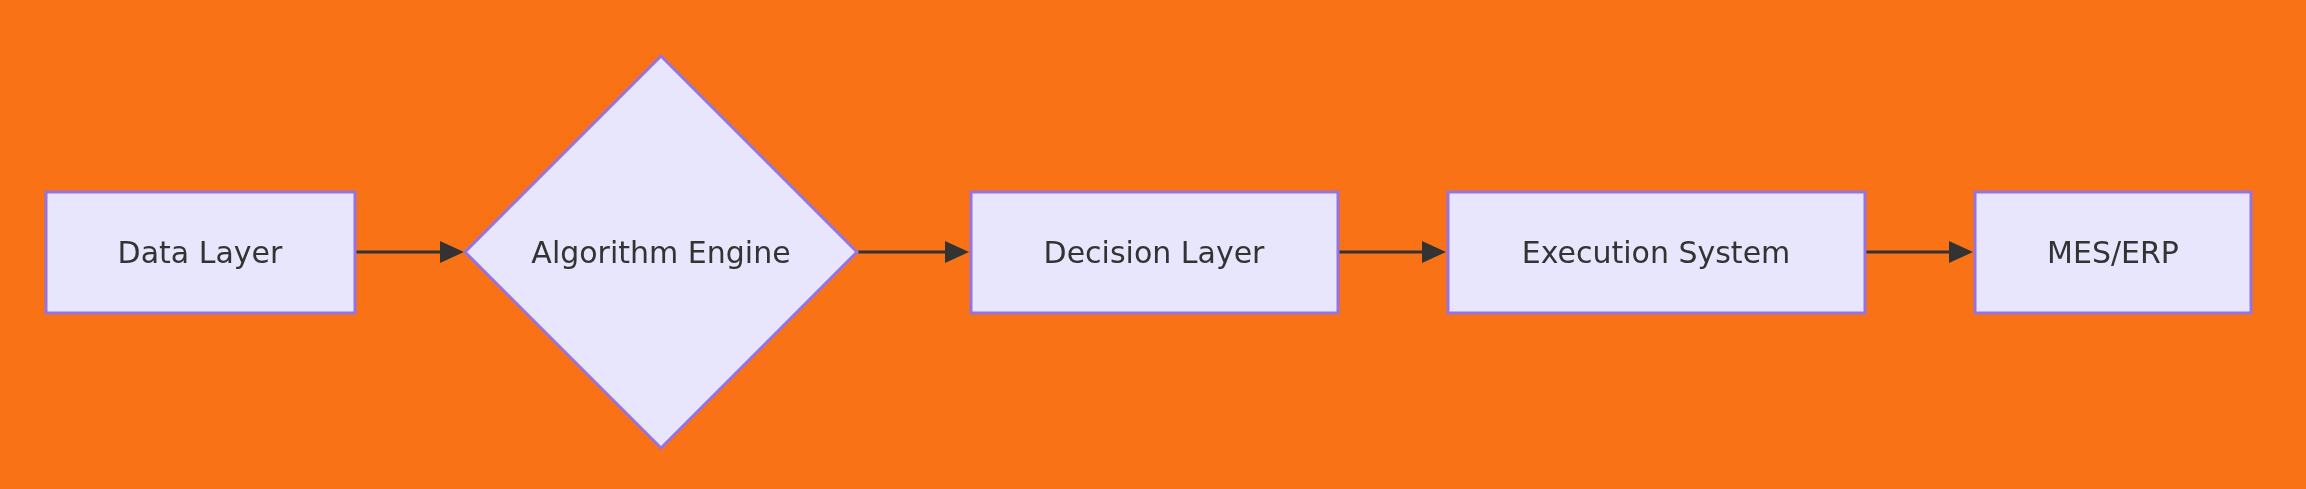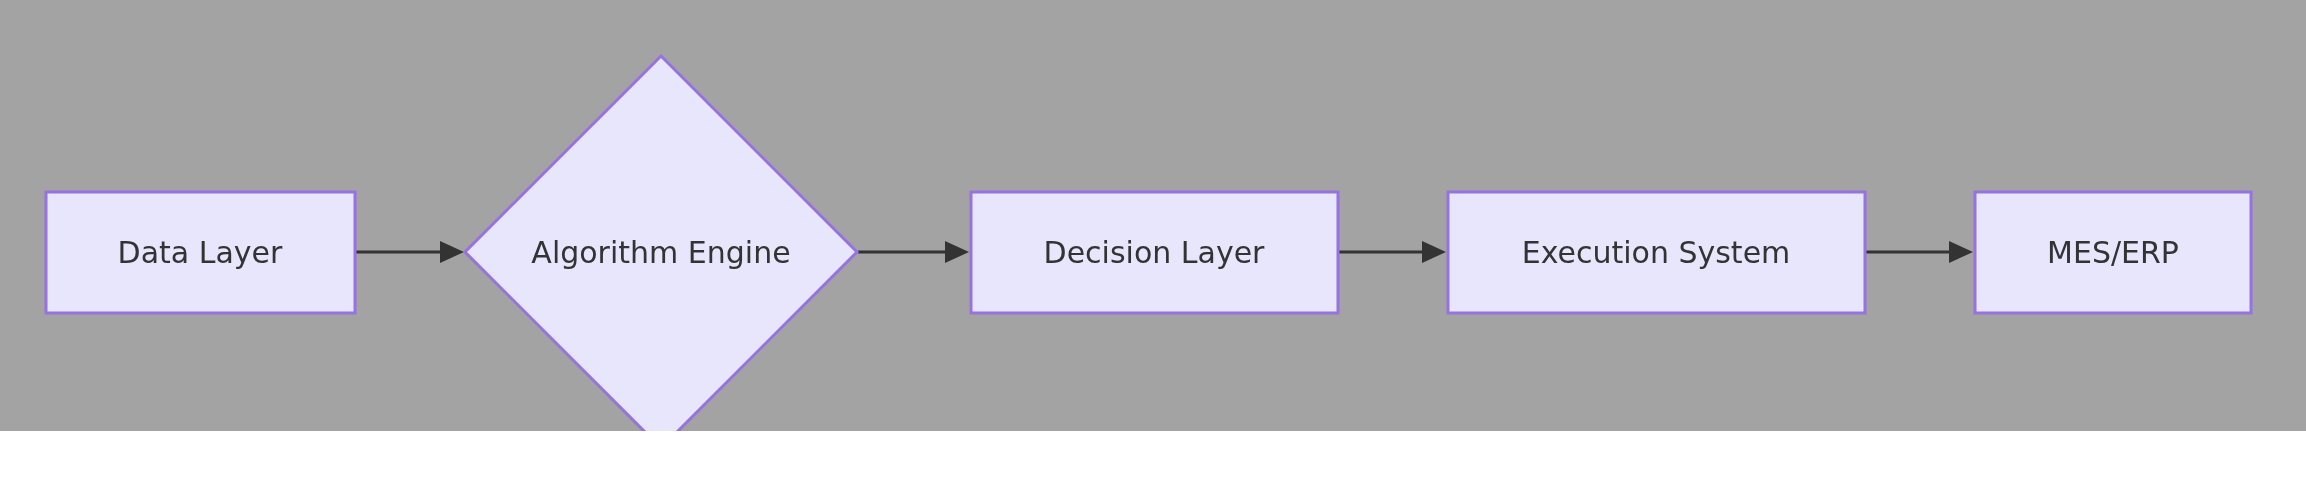--- a/index.html
+++ b/index.html
@@ -6,22 +6,22 @@
     margin: 0;
     padding: 0;
     background: #ffffff;
   }
   body {
     font-family: "DejaVu Sans", sans-serif;
   }
   #canvas {
     position: relative;
     width: 2306px;
-    height: 431px;
-    background: #a3a3a3;
+    height: 489px;
+    background: #f97316;
     overflow: hidden;
   }
   #flow-svg {
     position: absolute;
     top: 0;
     left: 0;
     width: 2306px;
     height: 489px;
     display: block;
   }

